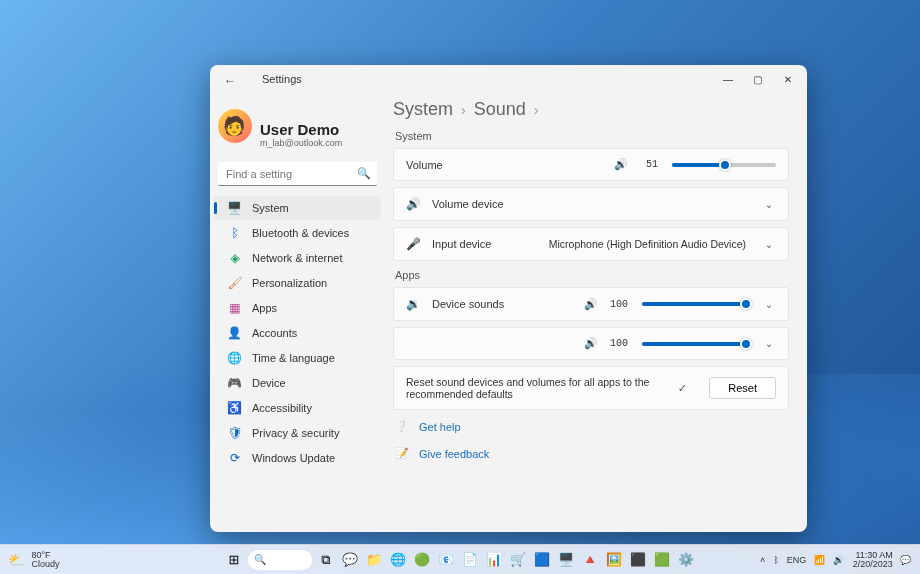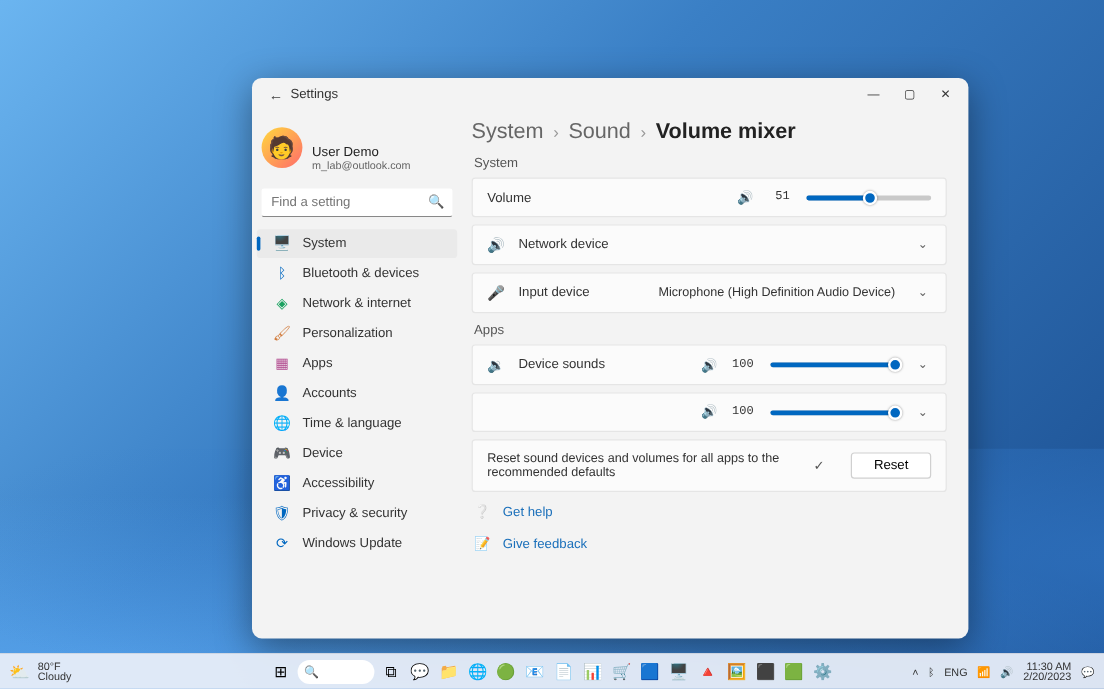--- a/index.html
+++ b/index.html
@@ -21,29 +21,29 @@
 .window {
   position: absolute; left: 210px; top: 65px; width: 597px; height: 467px;
   background: #f3f3f3; border-radius: 8px;
   box-shadow: 0 8px 30px rgba(0,0,0,0.4);
   display: flex; flex-direction: column;
 }
 .titlebar {
   height: 28px; display: flex; align-items: center; padding: 0 4px;
 }
 .back-btn { width: 24px; height: 24px; display: flex; align-items: center; justify-content: center; margin-left: 4px; font-size: 12px; color: #444; cursor: pointer; }
-.win-title { font-size: 11px; color: #333; margin-left: 0; }
+.win-title { font-size: 11px; color: #333; margin-left: 20px; }
 .winbtns { margin-left: auto; display: flex; }
 .winbtn { width: 30px; height: 24px; display: flex; align-items: center; justify-content: center; font-size: 10px; color: #333; cursor: pointer; }
 .content { flex: 1; display: flex; overflow: hidden; }
 .sidebar { width: 175px; padding: 4px 0 0 0; }
 .user-block { display: flex; align-items: center; padding: 6px 8px; gap: 8px; }
 .avatar { width: 34px; height: 34px; border-radius: 50%; background: linear-gradient(135deg,#ffd93d,#ff6b6b); display: flex; align-items: center; justify-content: center; font-size: 18px; }
 .user-info { font-size: 11px; }
-.user-name { font-weight: 400; color: #222; font-size: 11px; margin-top: 18px; }
+.user-name { font-weight: 700; color: #222; font-size: 15px; margin-top: 18px; }
 .user-email { font-size: 9px; color: #666; }
 .search-wrap { margin: 8px 8px 10px 8px; position: relative; }
 .search { width: 100%; height: 24px; padding: 0 24px 0 8px; font-size: 11px; border: none; border-bottom: 1px solid #888; background: #fff; border-radius: 2px; }
 .search-icn { position: absolute; right: 6px; top: 5px; font-size: 11px; color: #666; }
 .nav { }
 .nav-item { display: flex; align-items: center; gap: 10px; padding: 5px 8px 5px 14px; font-size: 11px; color: #333; cursor: pointer; position: relative; border-radius: 3px; margin: 1px 4px; }
 .nav-item.active { background: #eaeaea; }
 .nav-item.active::before { content:""; position:absolute; left:0; top:6px; bottom:6px; width:3px; background:#0067c0; border-radius:2px; }
 .nav-icon { width: 14px; height: 14px; display: flex; align-items: center; justify-content: center; font-size: 12px; }
 .main { flex: 1; padding: 6px 18px 10px 8px; overflow-y: auto; }
@@ -162,39 +162,38 @@
           </div>
         </div>
     </div>
 
     <div class="main">
       <div class="breadcrumb">
         <span class="bc-seg">System</span>
         <span class="bc-sep">›</span>
         <span class="bc-seg">Sound</span>
         <span class="bc-sep">›</span>
-        <span class="bc-last">Volume mixer</span>
       </div>
 
       <div class="sect-label">System</div>
 
       <div class="card">
         <span class="card-label">Volume</span>
         <span class="card-spacer"></span>
         <span class="vol-icn">🔊</span>
         <span class="vol-val">51</span>
         <div class="slider">
           <div class="slider-fill" style="width:51%"></div>
           <div class="slider-thumb" style="left:51%"></div>
         </div>
       </div>
 
       <div class="card">
         <span class="card-icon">🔊</span>
-        <span class="card-label">Network device</span>
+        <span class="card-label">Volume device</span>
         <span class="card-spacer"></span>
         <span class="chev">⌄</span>
       </div>
 
       <div class="card">
         <span class="card-icon">🎤</span>
         <span class="card-label">Input device</span>
         <span class="card-spacer"></span>
         <span class="dev-val">Microphone (High Definition Audio Device)</span>
         <span class="chev">⌄</span>

